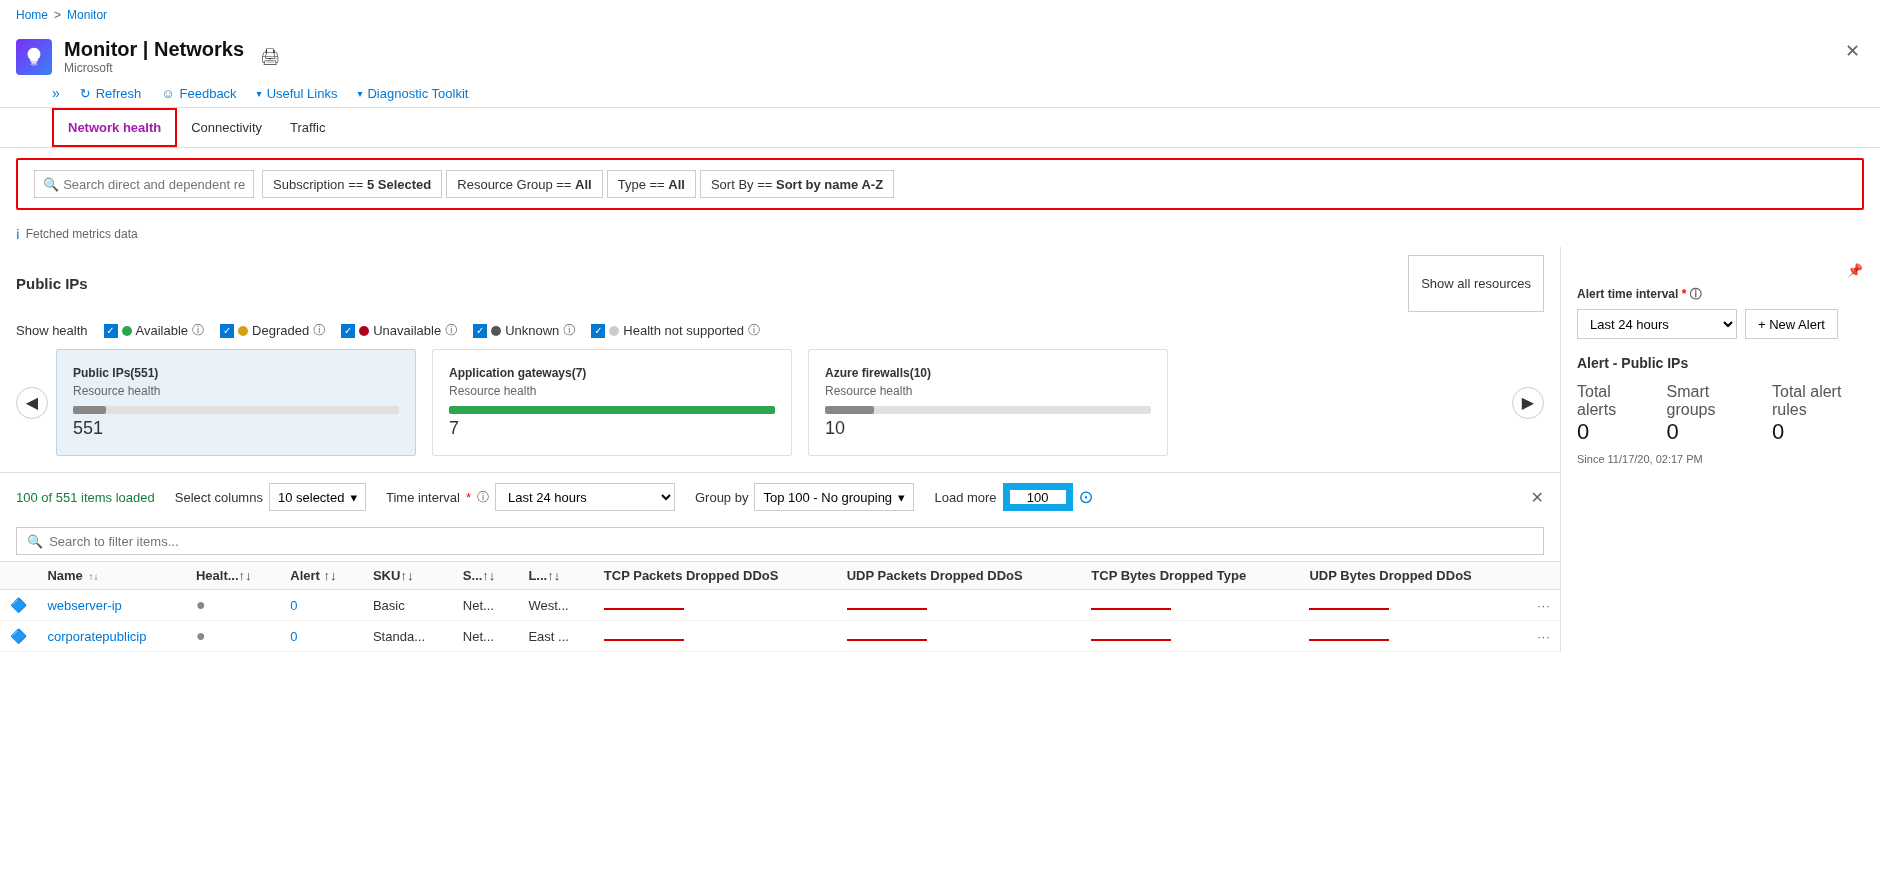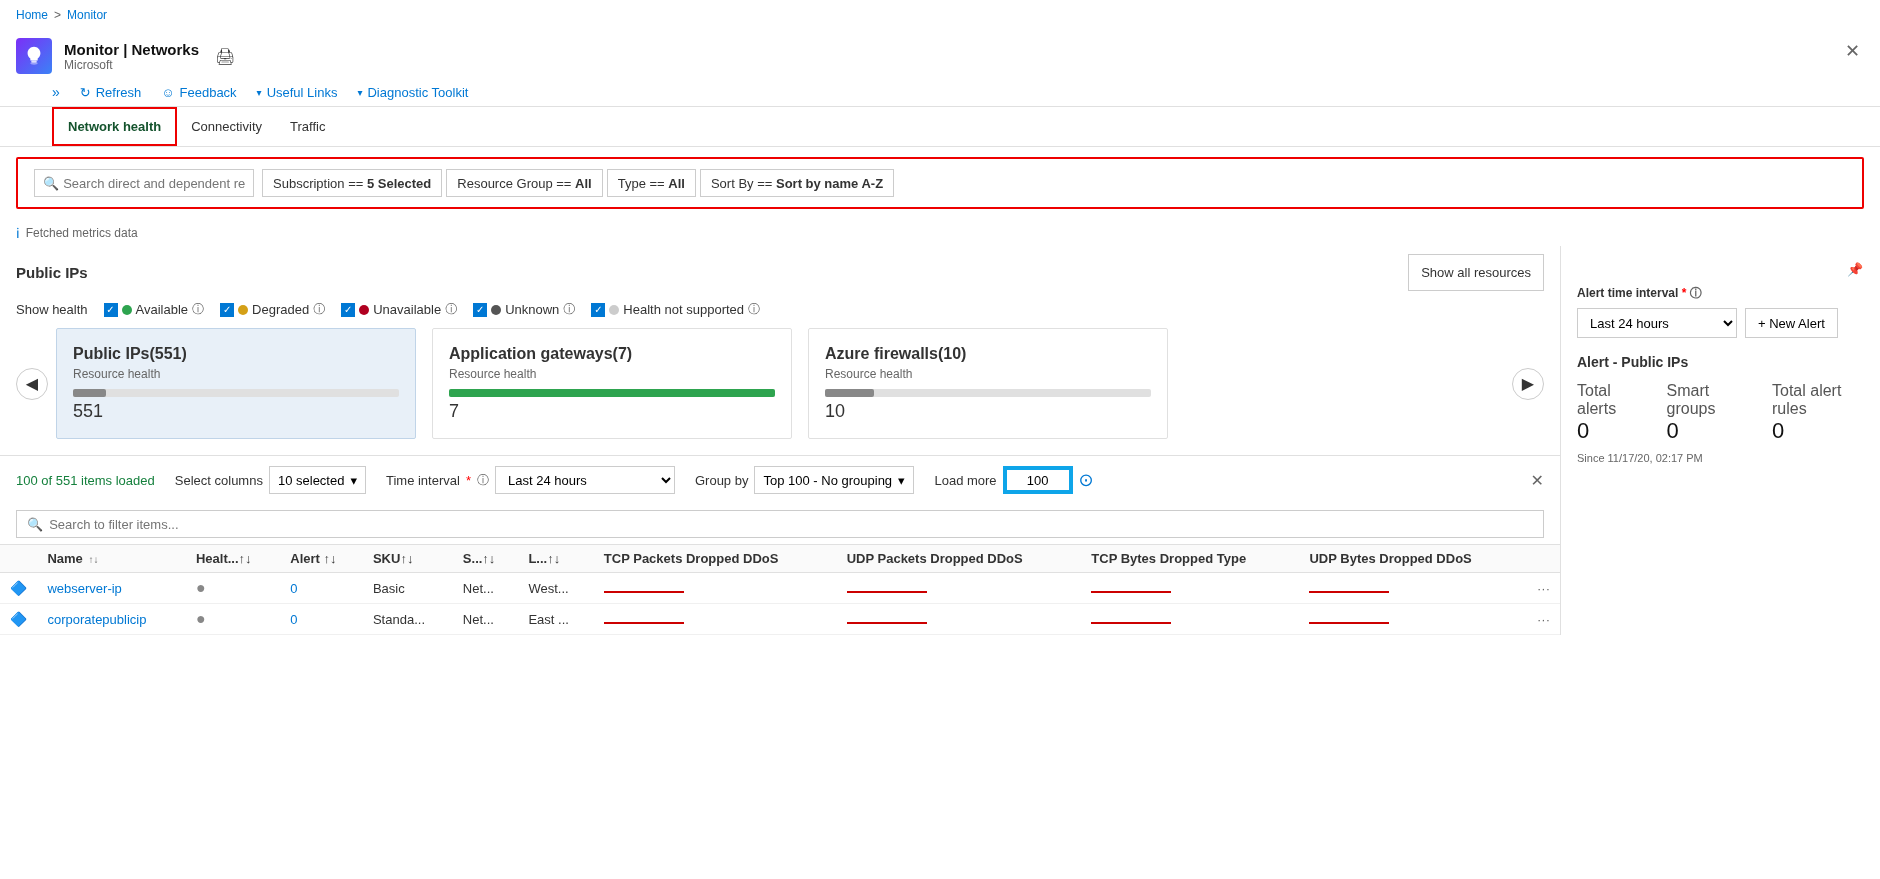--- a/index.html
+++ b/index.html
@@ -7,69 +7,69 @@
 
     
     .breadcrumb { display: flex; align-items: center; gap: 6px; padding: 8px 16px; font-size: 12px; color: #0078d4; }
     .breadcrumb span { color: #666; }
 
     
     .page-header { display: flex; align-items: flex-start; justify-content: space-between; padding: 8px 16px 4px; }
     .page-header-left { display: flex; align-items: center; gap: 12px; }
     .page-icon { width: 36px; height: 36px; background: linear-gradient(135deg, #7b2ff7, #3b82f6); border-radius: 4px; display: flex; align-items: center; justify-content: center; }
     .page-icon svg { width: 22px; height: 22px; fill: white; }
-    .page-title-block h1 { font-size: 15px; font-weight: 600; color: #111; }
+    .page-title-block h1 { font-size: 20px; font-weight: 600; color: #111; }
     .page-title-block .subtitle { font-size: 12px; color: #666; }
     .close-btn { cursor: pointer; font-size: 18px; color: #666; background: none; border: none; padding: 4px; line-height: 1; }
 
     
     .toolbar { display: flex; align-items: center; gap: 20px; padding: 6px 16px 6px 52px; border-bottom: 1px solid #e0e0e0; }
     .toolbar-item { display: flex; align-items: center; gap: 5px; cursor: pointer; color: #0078d4; font-size: 13px; text-decoration: none; }
     .toolbar-chevron { font-size: 10px; }
 
     
     .tabs { display: flex; align-items: center; padding: 0 16px 0 52px; border-bottom: 1px solid #e0e0e0; }
     .tab { padding: 10px 14px; cursor: pointer; font-size: 13px; color: #333; border: none; background: none; position: relative; }
-    .tab.active { color: #14532d; font-weight: 600; border: 2px solid #e00; outline: none; }
+    .tab.active { color: #a21caf; font-weight: 600; border: 2px solid #e00; outline: none; }
 
     
     .filter-bar { display: flex; align-items: center; gap: 0; padding: 10px 16px; border: 2px solid #e00; margin: 10px 16px; border-radius: 2px; }
     .filter-search { display: flex; align-items: center; border: 1px solid #ccc; padding: 4px 8px; height: 28px; min-width: 220px; margin-right: 4px; }
     .filter-search input { border: none; outline: none; font-size: 13px; width: 100%; color: #666; }
     .filter-pill { display: flex; align-items: center; gap: 4px; border: 1px solid #ccc; padding: 3px 10px; height: 28px; cursor: pointer; font-size: 13px; margin-left: 4px; background: #fff; white-space: nowrap; }
     .filter-pill b { font-weight: 600; }
 
     
     .info-bar { display: flex; align-items: center; gap: 6px; padding: 4px 16px; font-size: 12px; color: #666; }
     .info-icon { color: #0078d4; font-size: 14px; }
 
     
     .section-header { display: flex; align-items: center; justify-content: space-between; padding: 8px 16px 6px; }
     .section-title { font-size: 15px; font-weight: 600; }
-    .show-all-btn { border: 1px solid #ccc; padding: 10px 12px; background: #fff; cursor: pointer; font-size: 13px; color: #333; }
+    .show-all-btn { border: 1px solid #ccc; padding: 20px 12px; background: #fff; cursor: pointer; font-size: 13px; color: #333; }
 
     
     .health-filter { display: flex; align-items: center; gap: 16px; padding: 4px 16px 10px; font-size: 13px; }
     .health-filter-label { color: #333; font-weight: 500; }
     .health-item { display: flex; align-items: center; gap: 4px; }
     .health-dot { width: 10px; height: 10px; border-radius: 50%; display: inline-block; }
     .dot-green { background: #2ea44f; }
     .dot-yellow { background: #d4a017; }
     .dot-red { background: #b00020; }
     .dot-gray { background: #555; }
     .dot-light { background: #ccc; }
     .cb { width: 14px; height: 14px; border: 1px solid #0078d4; background: #0078d4; display: inline-flex; align-items: center; justify-content: center; color: white; font-size: 10px; }
     .info-circle { color: #666; font-size: 12px; cursor: pointer; }
 
     
     .cards-area { position: relative; display: flex; align-items: center; padding: 0 16px 16px; gap: 0; }
     .cards-scroll { display: flex; gap: 16px; flex: 1; overflow: hidden; }
     .resource-card { background: #e8f0f8; border: 1px solid #c0d4e8; border-radius: 2px; padding: 16px; min-width: 310px; max-width: 360px; flex: 1; }
     .resource-card.white { background: #fff; border: 1px solid #e0e0e0; }
-    .resource-card h3 { font-size: 16px; font-weight: 600; margin-bottom: 4px; }
+    .resource-card h3 { font-size: 12px; font-weight: 600; margin-bottom: 4px; }
     .resource-card .card-label { font-size: 12px; color: #666; margin-bottom: 8px; }
     .resource-card .card-count { font-size: 18px; font-weight: 400; }
     .progress-bar-bg { height: 8px; background: #e0e0e0; border-radius: 2px; margin: 8px 0 4px; }
     .progress-bar-fill { height: 100%; border-radius: 2px; }
     .fill-green { background: #2ea44f; }
     .fill-gray { background: #888; }
     .nav-arrow { width: 32px; height: 32px; border: 1px solid #ccc; background: #fff; border-radius: 50%; display: flex; align-items: center; justify-content: center; cursor: pointer; font-size: 16px; color: #333; flex-shrink: 0; }
 
     
     .main-content { display: flex; gap: 0; }
@@ -86,21 +86,21 @@
     .alert-metric-label { font-size: 16px; color: #555; }
     .alert-metric-value { font-size: 22px; font-weight: 400; color: #111; }
     .alert-since { font-size: 11px; color: #666; margin-top: 8px; }
 
     
     .bottom-bar { border-top: 1px solid #e0e0e0; padding: 10px 16px; display: flex; align-items: center; gap: 20px; flex-wrap: wrap; }
     .bottom-bar-label { font-size: 13px; color: #15803d; font-weight: 500; white-space: nowrap; }
     .select-columns { display: flex; align-items: center; gap: 6px; font-size: 13px; }
     .dropdown-btn { border: 1px solid #ccc; padding: 4px 8px; background: #fff; font-size: 13px; cursor: pointer; height: 28px; display: flex; align-items: center; gap: 6px; }
     .time-interval-select { border: 1px solid #ccc; padding: 4px 24px 4px 8px; background: #fff; font-size: 13px; cursor: pointer; height: 28px; min-width: 180px; }
-    .load-more-input { border: 4px solid #0ea5e9; padding: 2px 16px; width: 70px; height: 28px; font-size: 13px; text-align: center; }
+    .load-more-input { border: 7px solid #0ea5e9; padding: 2px 16px; width: 70px; height: 28px; font-size: 13px; text-align: center; }
     .load-more-go { color: #0078d4; font-size: 18px; cursor: pointer; border: none; background: none; }
     .close-bottom-btn { margin-left: auto; cursor: pointer; font-size: 16px; color: #666; background: none; border: none; }
 
     
     .table-search { padding: 6px 16px; border-bottom: 1px solid #e0e0e0; }
     .table-search-input { display: flex; align-items: center; border: 1px solid #ccc; padding: 4px 10px; height: 28px; width: 100%; }
     .table-search-input input { border: none; outline: none; font-size: 13px; flex: 1; }
 
     
     .data-table { width: 100%; border-collapse: collapse; font-size: 13px; }

